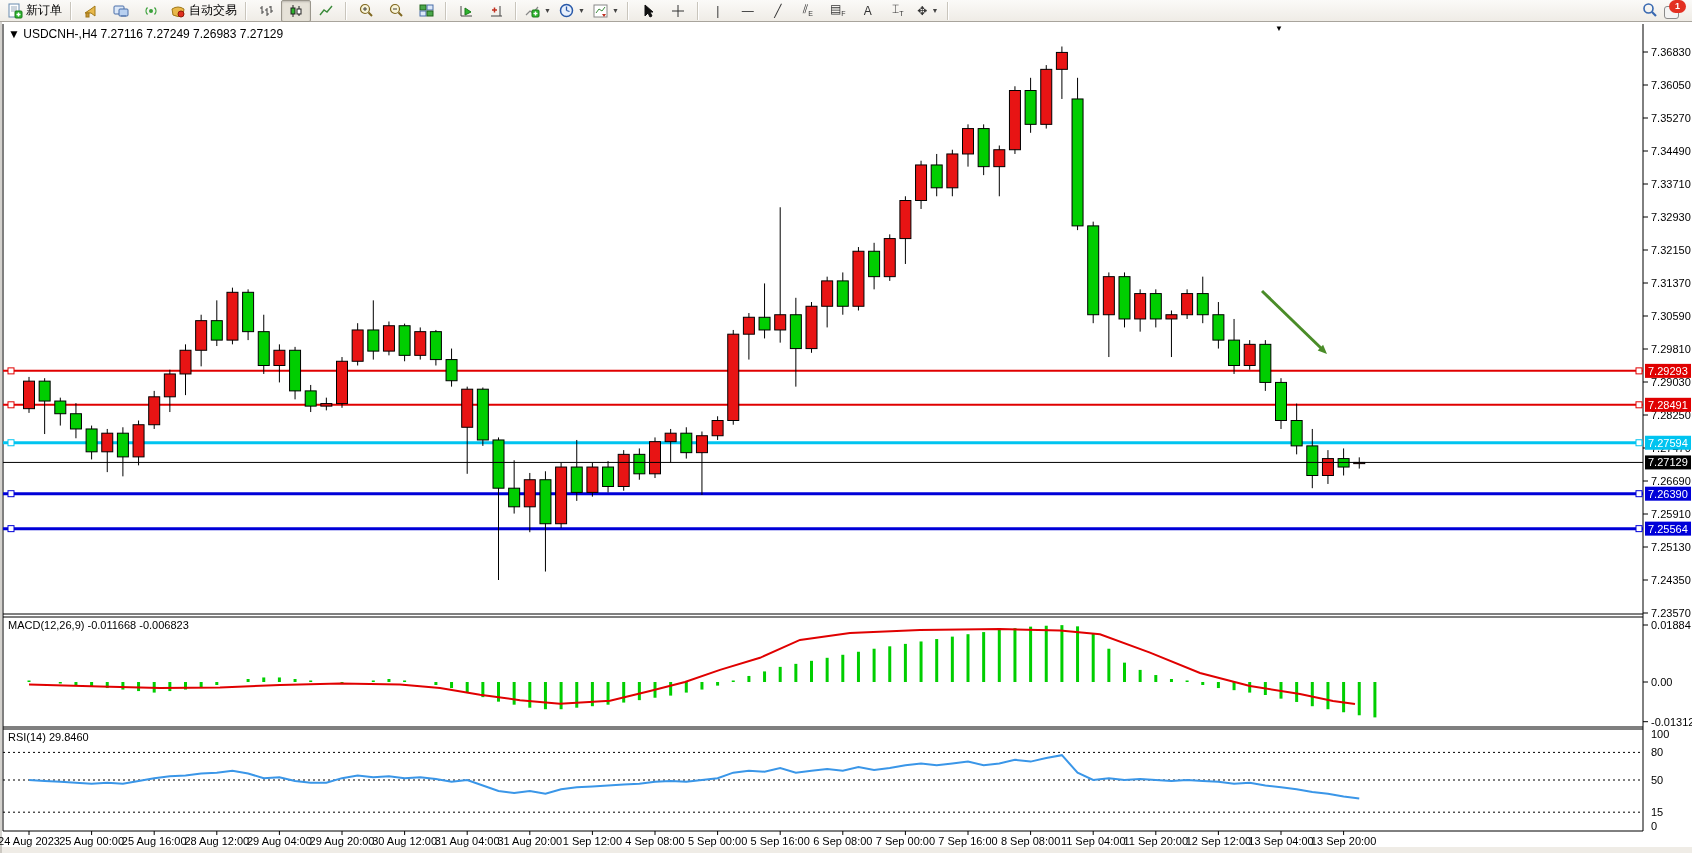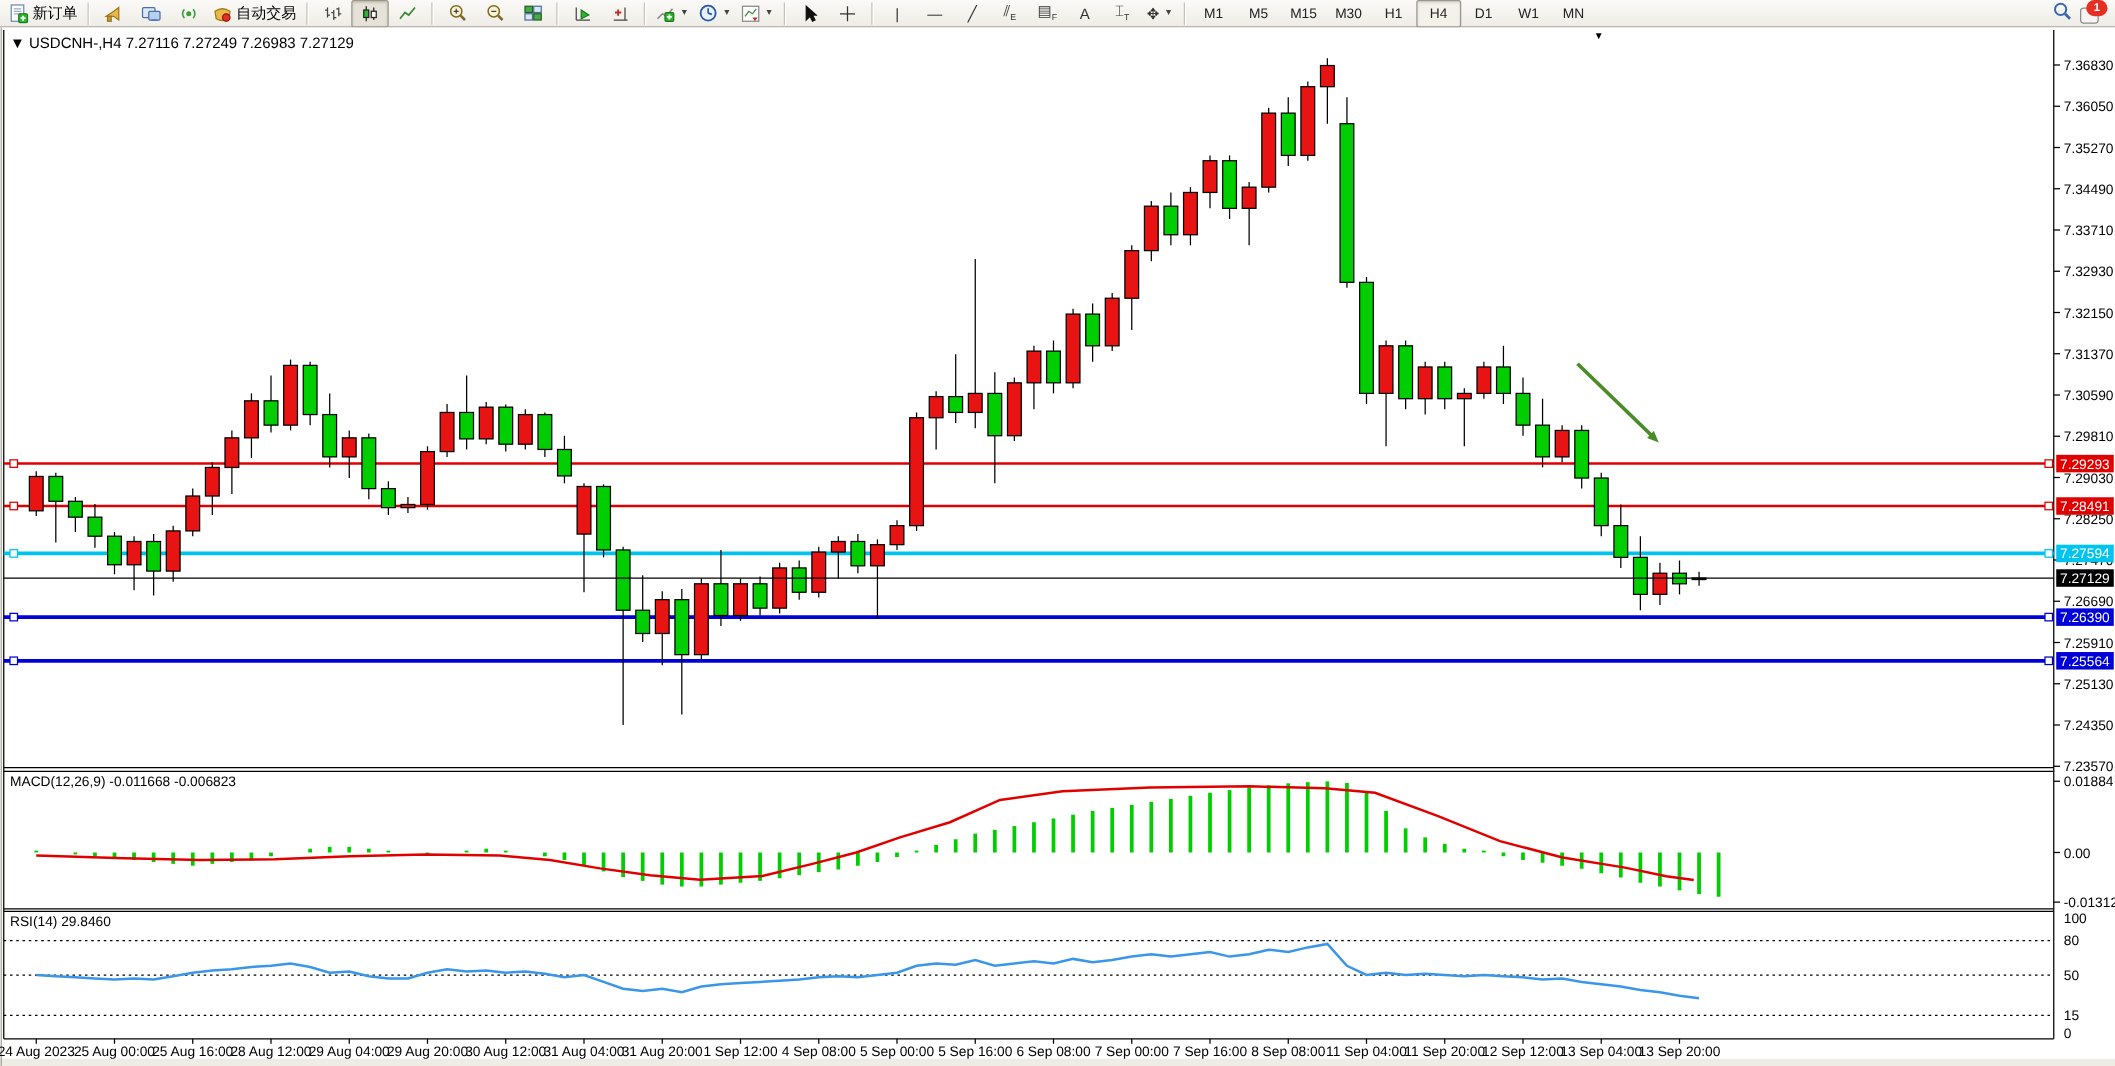--- a/index.html
+++ b/index.html
@@ -255,31 +255,20 @@
       </div>
       <div class="tb-btn">
         <span class="glyph">⌶<small>T</small></span>
       </div>
       <div class="tb-btn">
         <span class="glyph">✥</span>
         <span class="drop">▼</span>
       </div>
     </div>
     <div class="tb-sep"></div>
-    <div class="tb-group">
-      <div class="tf-btn">M1</div>
-      <div class="tf-btn">M5</div>
-      <div class="tf-btn">M15</div>
-      <div class="tf-btn">M30</div>
-      <div class="tf-btn">H1</div>
-      <div class="tf-btn pressed">H4</div>
-      <div class="tf-btn">D1</div>
-      <div class="tf-btn">W1</div>
-      <div class="tf-btn">MN</div>
-    </div>
     <div id="tb-right">
       <span><svg width="16" height="16">
           <circle cx="6.5" cy="6.5" r="4.5" fill="none" stroke="#3868b0" stroke-width="1.6"></circle>
           <line x1="10" y1="10" x2="14" y2="14" stroke="#3868b0" stroke-width="2.2"></line>
         </svg></span>
       <span id="notif">
         <span class="bubble"></span>
         <span class="badge">1</span>
       </span>
     </div>

